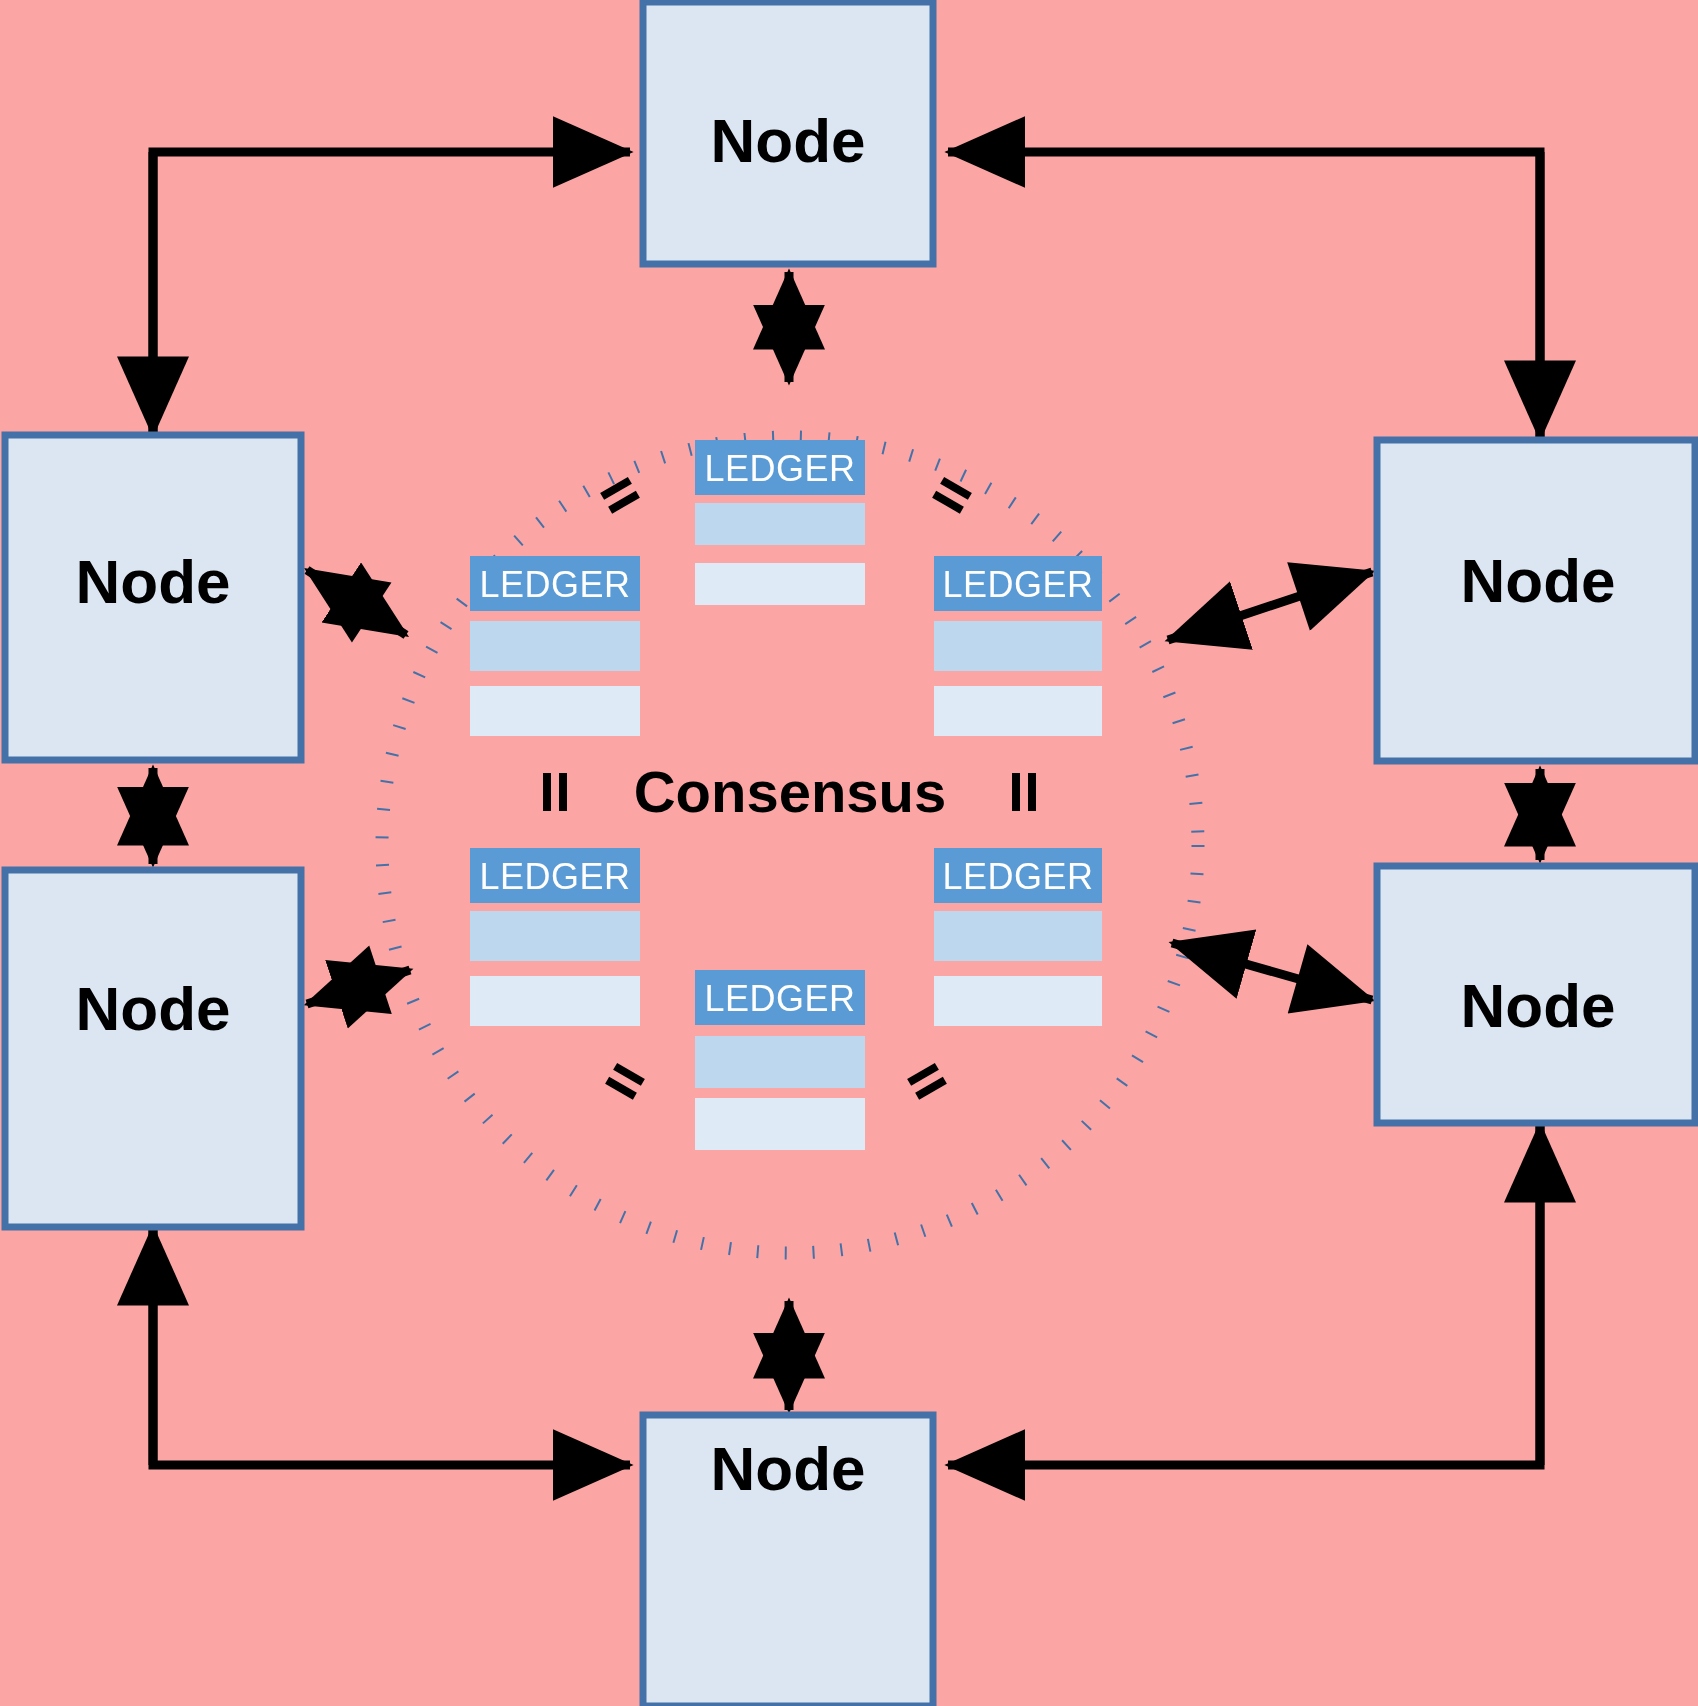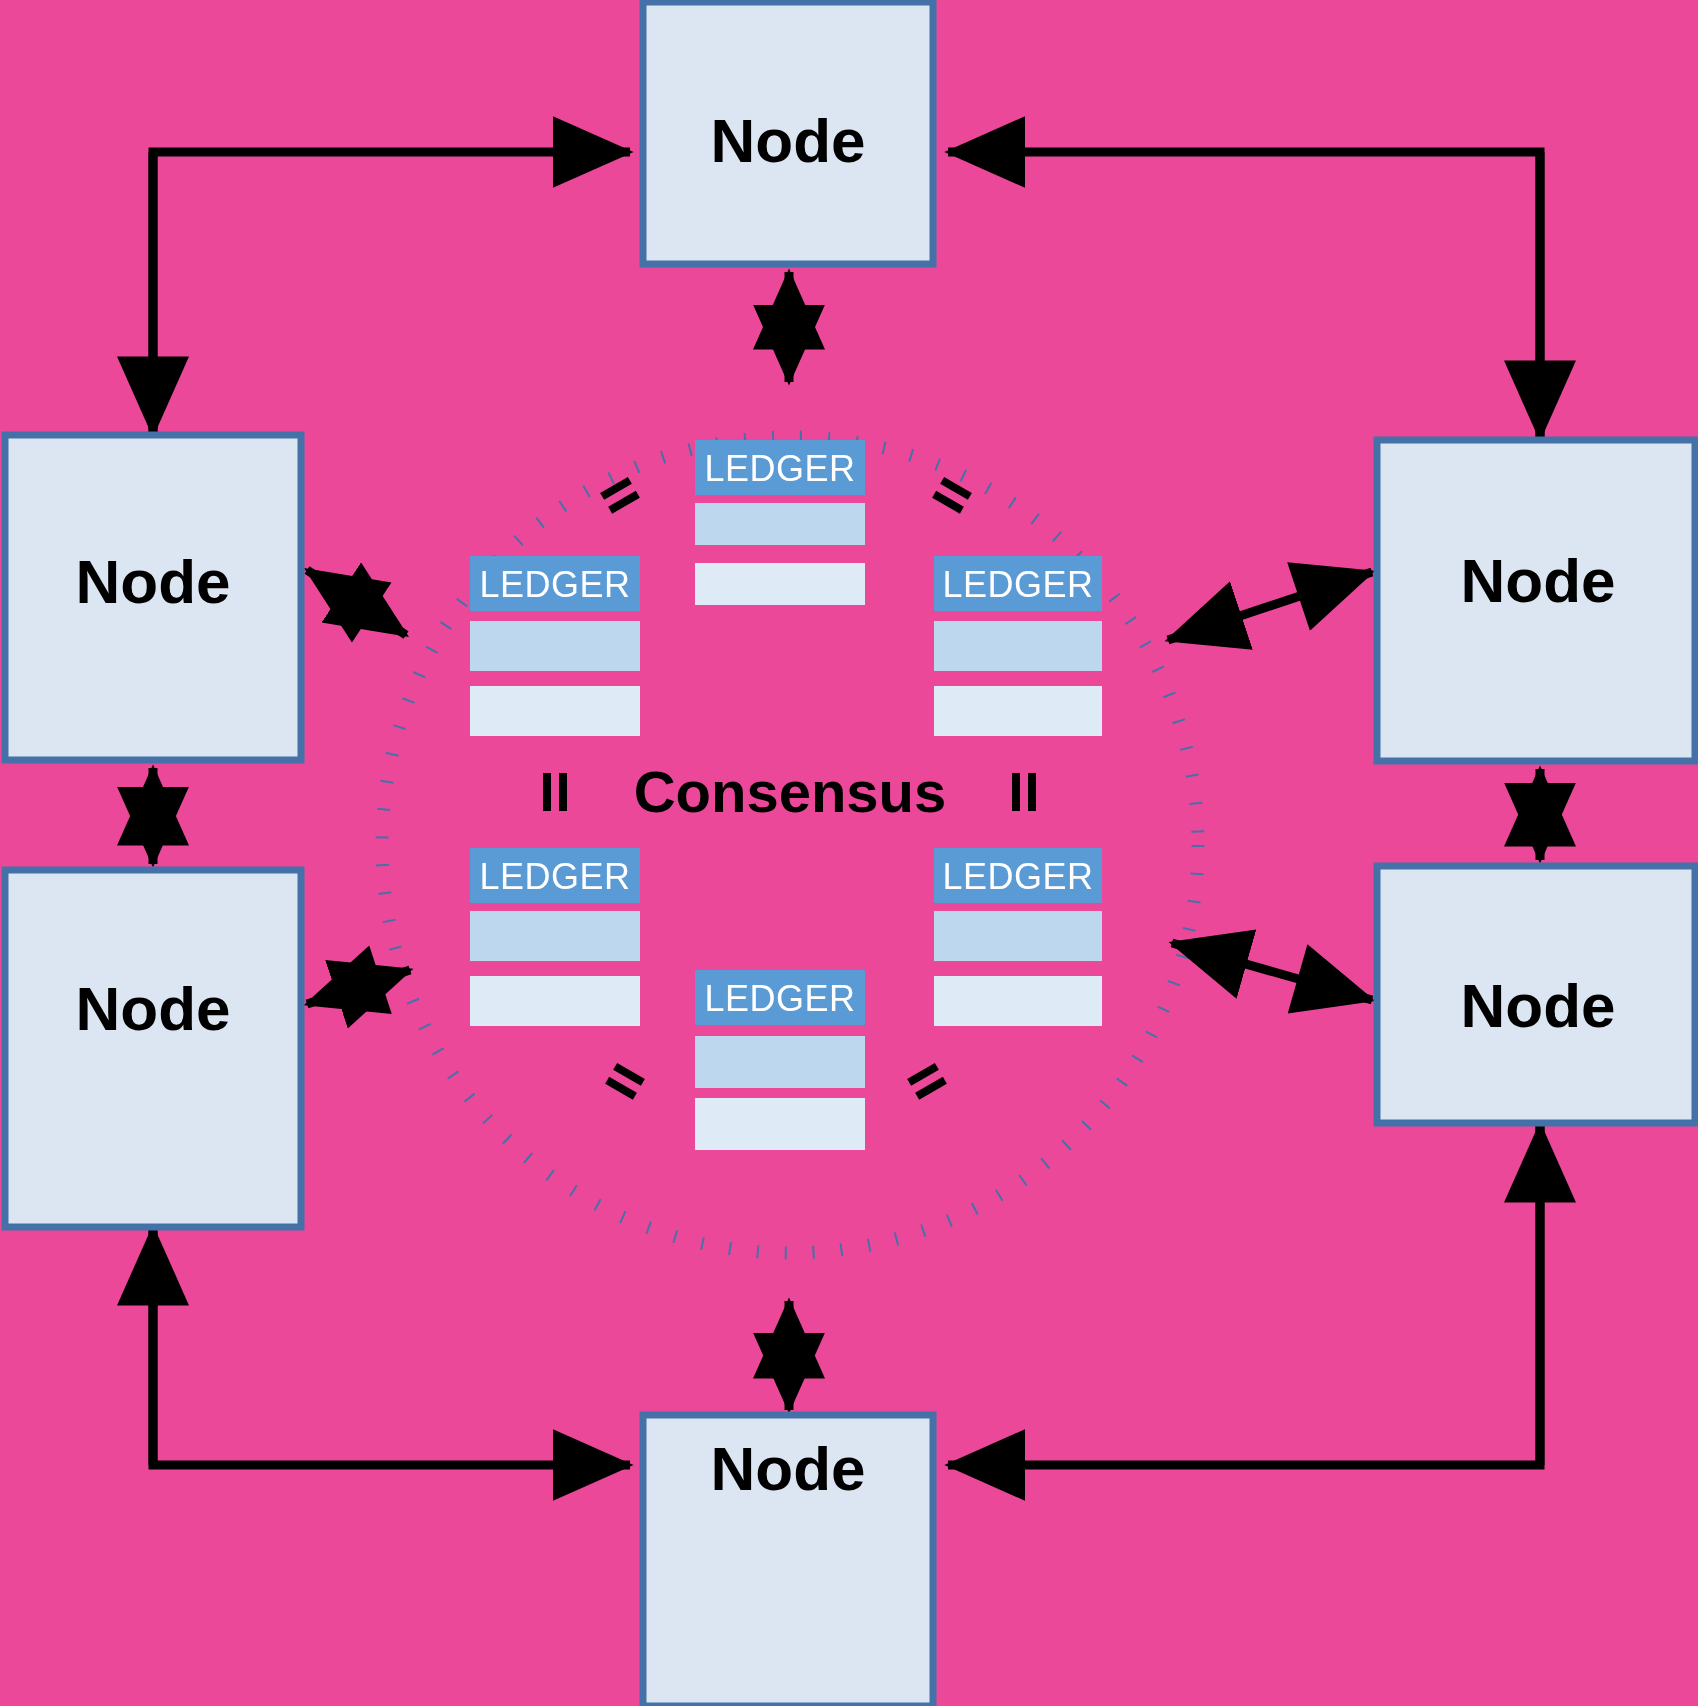--- a/index.html
+++ b/index.html
@@ -10,21 +10,21 @@
   body {
     width: 1698px;
     height: 1706px;
     font-family: "Liberation Sans", sans-serif;
     overflow: hidden;
   }
   #diagram-root {
     position: relative;
     width: 1698px;
     height: 1706px;
-    background: #ec4899;
+    background: #fca5a5;
   }
   #diagram-svg {
     position: absolute;
     top: 0;
     left: 0;
     width: 1698px;
     height: 1706px;
   }
   .node-label {
     font-family: "Liberation Sans", sans-serif;

